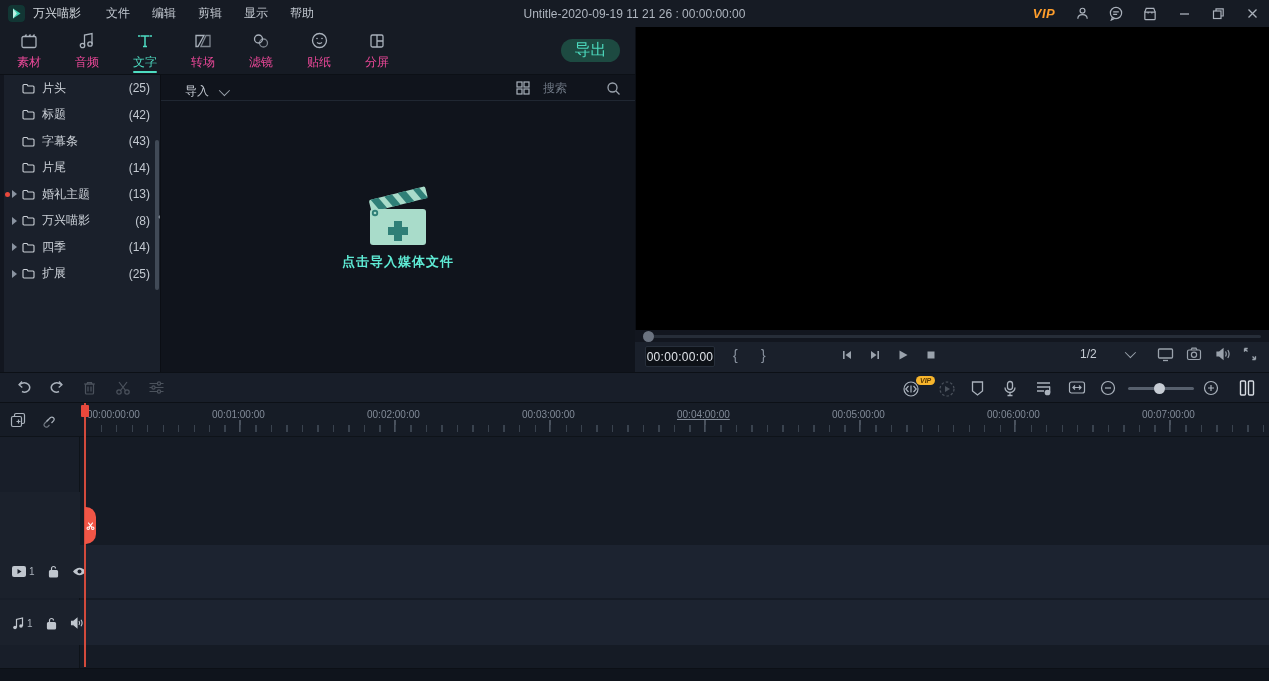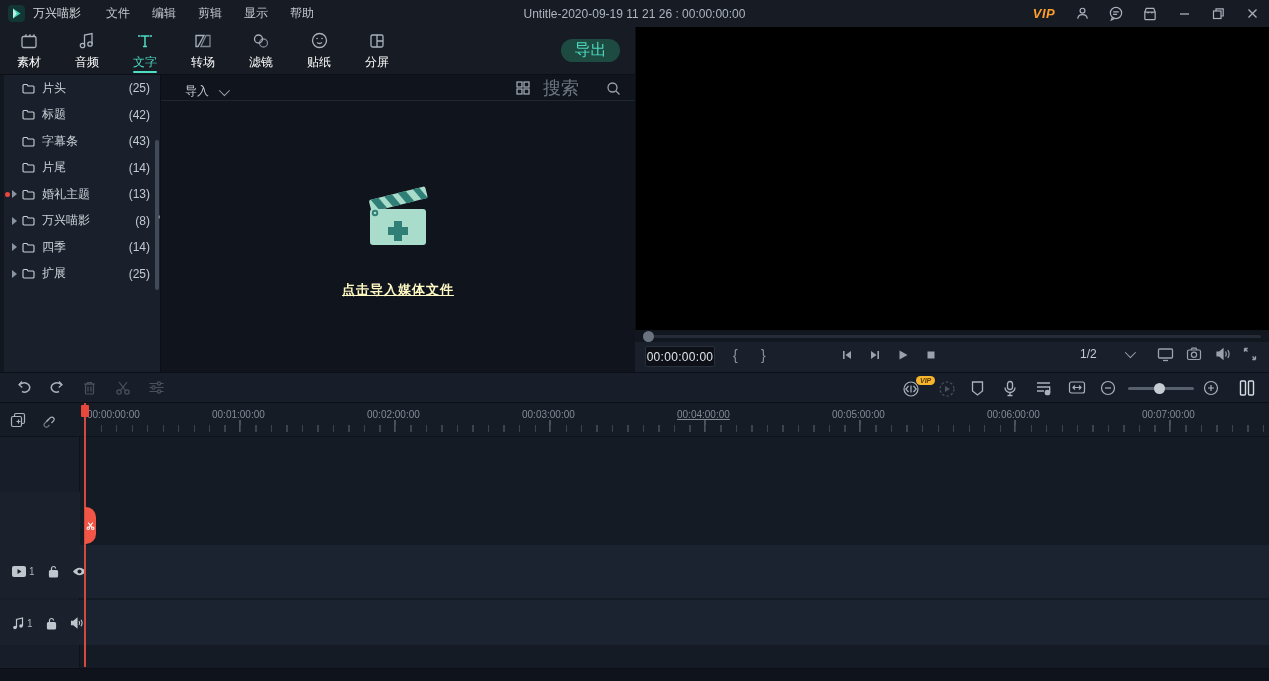--- a/index.html
+++ b/index.html
@@ -11,21 +11,21 @@
   #menubar{left:0;top:0;width:1269px;height:27px;background:#161b24;display:flex;align-items:center;font-size:12px;}
   .menu-item{padding:0 11px;color:#c2c8d0;cursor:default;}
   #app-logo{width:17px;height:17px;margin-left:8px;border-radius:4px;background:#0e2b2a;position:relative;overflow:hidden;}
   #app-name{padding:0 14px 0 8px;color:#d3d8de;}
   #win-title{position:absolute;left:0;right:0;text-align:center;color:#aeb5bf;font-size:12px;pointer-events:none;}
   #menubar-right{margin-left:auto;display:flex;align-items:center;height:100%;}
   .mb-ico{width:34px;height:27px;display:flex;align-items:center;justify-content:center;color:#aab1bb;}
   #vip-label{color:#ff9e2c;font-weight:bold;font-style:italic;font-size:13px;letter-spacing:.5px;margin-right:4px;}
   
   #tabbar{left:0;top:27px;width:635px;height:48px;background:#161b24;display:flex;align-items:flex-start;border-bottom:1px solid #0c1016;}
-  .tab{width:58px;height:48px;display:flex;flex-direction:column;align-items:center;justify-content:center;gap:4px;color:#ffffff;font-size:12px;position:relative;cursor:pointer;}
+  .tab{width:58px;height:48px;display:flex;flex-direction:column;align-items:center;justify-content:center;gap:4px;color:#ec4899;font-size:12px;position:relative;cursor:pointer;}
   .tab .ticon{height:18px;display:flex;align-items:center;color:#aab2bc;}
   .tab.active{color:#4eddc2;}
   .tab.active .ticon{color:#4eddc2;}
   .tab.active::after{content:"";position:absolute;left:17px;right:17px;bottom:2px;height:2px;background:#4eddc2;border-radius:1px;}
   #export-btn{position:absolute;left:561px;top:39px;width:59px;height:23px;border-radius:12px;background:#1d4a41;color:#4cd9bd;font-size:16px;display:flex;align-items:center;justify-content:center;cursor:pointer;}
   
   #sidebar{left:4px;top:75px;width:160px;height:297px;background:#1a202b;}
   .side-item{position:relative;height:26.5px;display:flex;align-items:center;font-size:12px;color:#ccd1d8;cursor:pointer;}
   .side-item .arrow{position:absolute;left:8px;width:0;height:0;border-left:5px solid #8a93a0;border-top:4px solid transparent;border-bottom:4px solid transparent;}
   .side-item .reddot{position:absolute;left:1px;top:11px;width:5px;height:5px;border-radius:50%;background:#e8483c;}
@@ -36,24 +36,24 @@
   .side-item.selected .scount{color:#4eddc2;}
   #side-scrollthumb{left:155px;top:140px;width:4px;height:150px;background:#414a57;border-radius:2px;}
   #side-collapse{left:158px;top:212px;width:0;height:0;border-right:5px solid #767f8b;border-top:5px solid transparent;border-bottom:5px solid transparent;}
   
   #media-panel{left:160px;top:75px;width:475px;height:297px;background:#10141c;border-left:1px solid #0b0e14;}
   #media-header{position:absolute;left:0;top:0;width:100%;height:26px;border-bottom:1px solid #202732;display:flex;align-items:flex-end;}
   #import-dd{display:flex;align-items:center;gap:10px;margin-left:24px;font-size:12px;color:#c6ccd4;cursor:pointer;}
   .chev{width:8px;height:8px;border-right:1.5px solid #9aa2ac;border-bottom:1.5px solid #9aa2ac;transform:rotate(45deg) translateY(-2px);}
   #grid-ico{position:absolute;right:105px;top:6px;color:#aab2bc;cursor:pointer;}
   #search-box{position:absolute;right:14px;top:3px;width:80px;height:20px;display:flex;align-items:center;}
-  #search-input{flex:1;background:transparent;border:none;outline:none;color:#fde047;font-size:18px;width:52px;}
+  #search-input{flex:1;background:transparent;border:none;outline:none;color:#fde047;font-size:12px;width:52px;}
   #search-input::placeholder{color:#6d7682;}
   #import-drop{position:absolute;left:50%;top:108px;transform:translateX(-50%);display:flex;flex-direction:column;align-items:center;cursor:pointer;}
-  #import-hint{margin-top:32px;font-size:13px;font-weight:bold;color:#fef9c3;letter-spacing:1px;text-decoration:underline;}
+  #import-hint{margin-top:4px;font-size:13px;font-weight:bold;color:#5eead4;letter-spacing:1px;}
   
   #preview{left:635px;top:27px;width:634px;height:303px;background:#000;border-left:1px solid #0b0e14;}
   #seekbar{left:635px;top:330px;width:634px;height:12px;background:#12161f;}
   #seek-track{position:absolute;left:10px;right:8px;top:5px;height:3px;background:#262d38;border-radius:2px;}
   #seek-knob{position:absolute;left:8px;top:1px;width:11px;height:11px;border-radius:50%;background:#6b7380;}
   #preview-controls{left:635px;top:342px;width:634px;height:30px;background:#1a202b;}
   #timecode{position:absolute;left:10px;top:4px;width:70px;height:21px;background:#0d1117;border:1px solid #272f3b;border-radius:2px;color:#dfe3e8;font-size:12px;display:flex;align-items:center;justify-content:center;letter-spacing:.3px;}
   .brace{position:absolute;top:5px;color:#8a93a0;font-size:14px;cursor:pointer;}
   .transport{position:absolute;top:6px;color:#9aa2ac;cursor:pointer;}
   #page-dd{position:absolute;left:445px;top:5px;display:flex;align-items:center;gap:28px;color:#c6ccd4;font-size:12px;cursor:pointer;}

